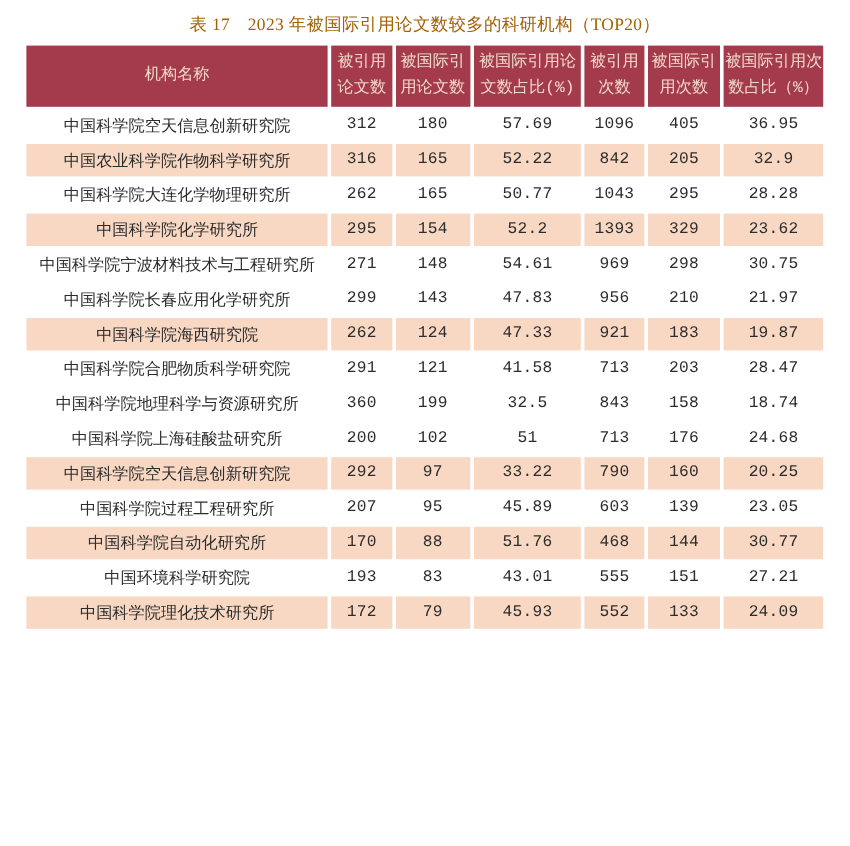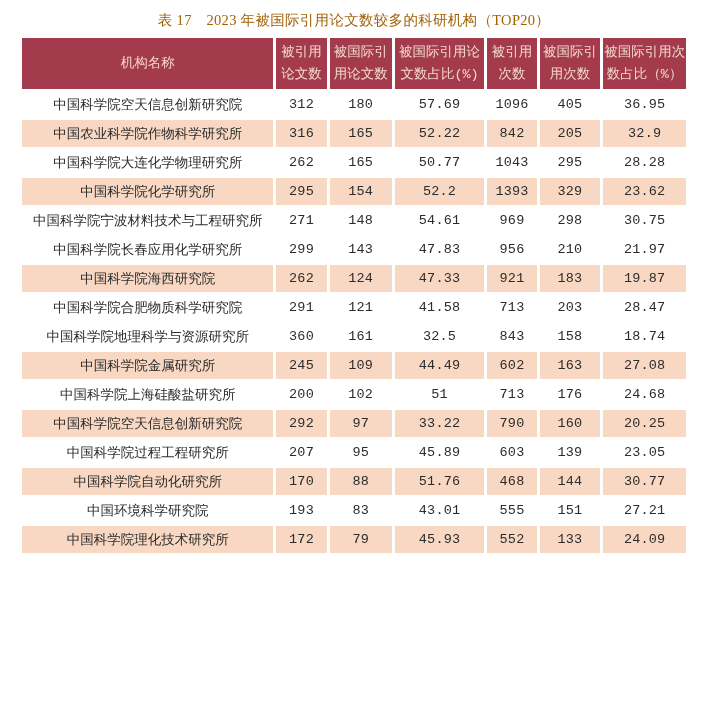--- a/index.html
+++ b/index.html
@@ -192,34 +192,25 @@
           <td class="num">291</td>
           <td class="num">121</td>
           <td class="num">41.58</td>
           <td class="num">713</td>
           <td class="num">203</td>
           <td class="num">28.47</td>
         </tr>
         <tr>
           <td>中国科学院地理科学与资源研究所</td>
           <td class="num">360</td>
-          <td class="num">161</td>
+          <td class="num">199</td>
           <td class="num">32.5</td>
           <td class="num">843</td>
           <td class="num">158</td>
           <td class="num">18.74</td>
-        </tr>
-        <tr class="alt">
-          <td>中国科学院金属研究所</td>
-          <td class="num">245</td>
-          <td class="num">109</td>
-          <td class="num">44.49</td>
-          <td class="num">602</td>
-          <td class="num">163</td>
-          <td class="num">27.08</td>
         </tr>
         <tr>
           <td>中国科学院上海硅酸盐研究所</td>
           <td class="num">200</td>
           <td class="num">102</td>
           <td class="num">51</td>
           <td class="num">713</td>
           <td class="num">176</td>
           <td class="num">24.68</td>
         </tr>

